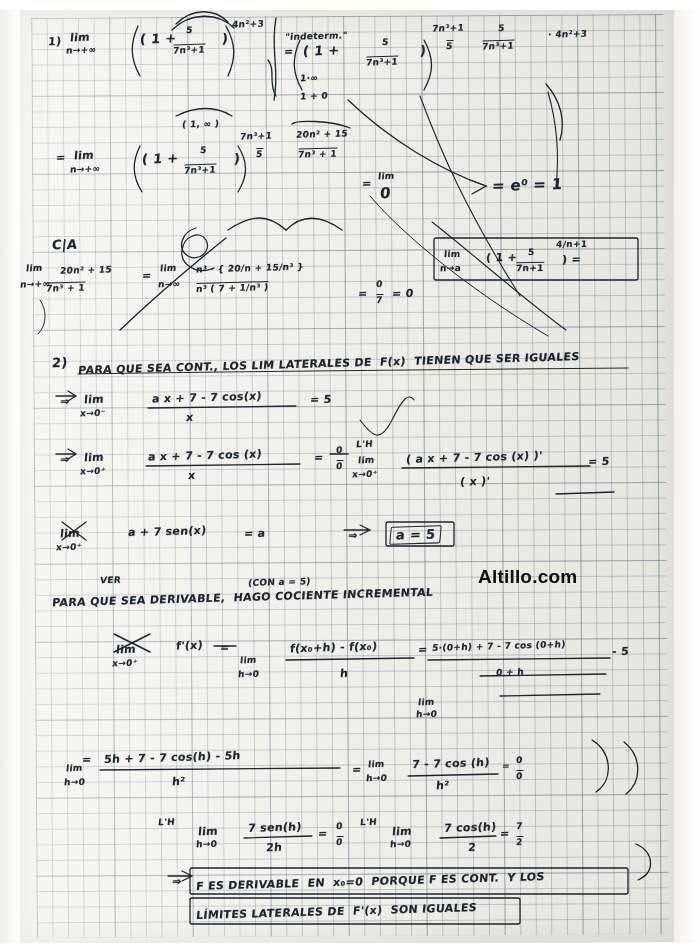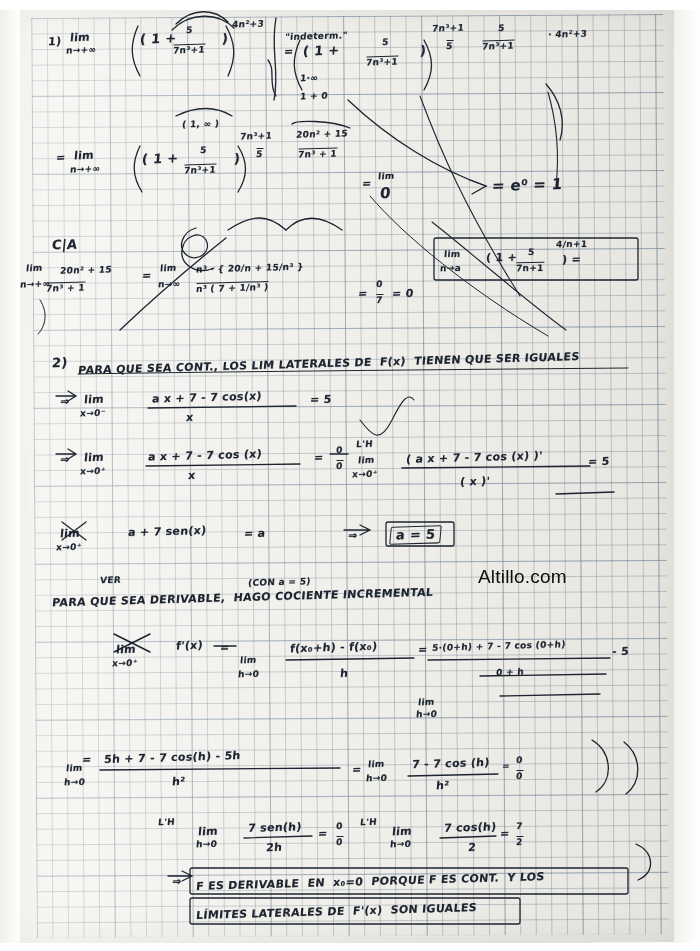--- a/index.html
+++ b/index.html
@@ -106,21 +106,21 @@
     width: 700px; height: 951px;
     pointer-events: none;
   }
   
   .watermark {
     position: absolute;
     left: 478px;
     top: 566px;
     font-family: "Liberation Sans", sans-serif;
     font-size: 19px;
-    font-weight: 400;
+    font-weight: 700;
     color: #0d0d0d;
     letter-spacing: 0.2px;
   }
 </style>
 </head>
 <body>
 
 <div id="page">
 
   <div class="sheet">

